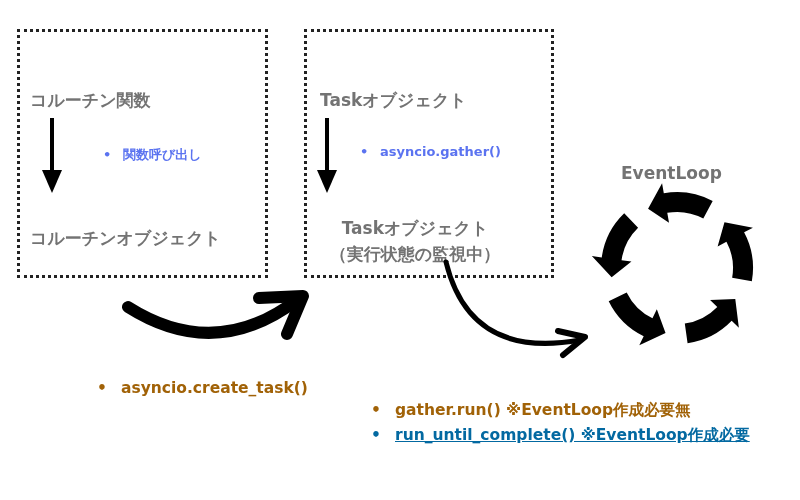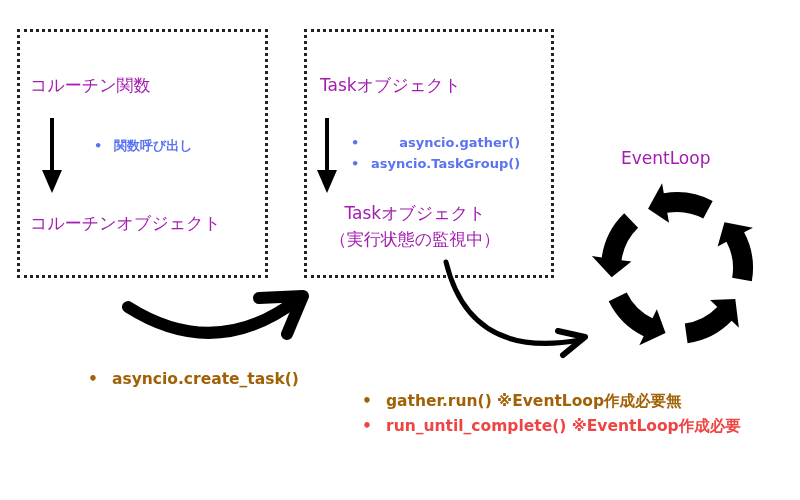--- a/index.html
+++ b/index.html
@@ -1,47 +1,46 @@
 <!DOCTYPE html>
 <html><head>
 <meta charset="utf-8">
 <style>
   html, body { margin: 0; padding: 0; background: #ffffff; }
   body { width: 800px; height: 500px; position: relative; overflow: hidden;
          font-family: "DejaVu Sans", sans-serif; color: #111111; }
   .box { position: absolute; border: 3px dotted #222; box-sizing: border-box; }
   #box1 { left: 17px; top: 29px; width: 251px; height: 249px; }
   #box2 { left: 304px; top: 29px; width: 250px; height: 249px; }
-  .title { position: absolute; font-weight: normal; font-size: 17px; white-space: nowrap; color: #a21caf; }
-  .bullets { position: absolute; list-style: none; margin: 4px; padding: 0; font-weight: bold; font-size: 13px; line-height: 21px; }
+  .title { position: absolute; font-weight: bold; font-size: 17px; white-space: nowrap; color: #737373; margin-top: 15px; }
+  .bullets { position: absolute; list-style: none; margin: 13px; padding: 0; font-weight: bold; font-size: 13px; line-height: 21px; }
   .bullets li { position: relative; padding-left: 20px; white-space: nowrap; }
   .bullets li::before { content: "•"; position: absolute; left: 0; top: 0; }
   .blue { color: #5b73f0; }
   .green { color: #a16207; }
-  .orange { color: #ef4444; }
+  .orange { color: #0369a1; text-decoration: underline; }
   .big-bullets { font-size: 15.5px; line-height: 25px; }
   .big-bullets li { padding-left: 24px; }
   svg.overlay { position: absolute; left: 0; top: 0; width: 800px; height: 500px; pointer-events: none; }
   .center { text-align: center; }
 </style>
 </head>
 <body>
 
 <div id="box1" class="box"></div>
 <div class="title" style="left:30px; top:74px;">コルーチン関数</div>
 <ul class="bullets blue" style="left:90px; top:131px;">
   <li>関数呼び出し</li>
 </ul>
 <div class="title" style="left:30px; top:212px;">コルーチンオブジェクト</div>
 
 <div id="box2" class="box"></div>
 <div class="title" style="left:320px; top:74px;">Taskオブジェクト</div>
 <ul class="bullets blue" style="left:347px; top:128px;text-align:right;">
   <li>asyncio.gather()</li>
-  <li>asyncio.TaskGroup()</li>
 </ul>
 <div class="title center" style="left:310px; top:200px; width:210px; line-height:26px;">
   <div>Taskオブジェクト</div>
   <div>（実行状態の監視中）</div>
 </div>
 
 <div class="title" style="left:621px; top:148px;">EventLoop</div>
 
 <ul class="bullets green big-bullets" style="left:84px; top:363px;">
   <li>asyncio.create_task()</li>

